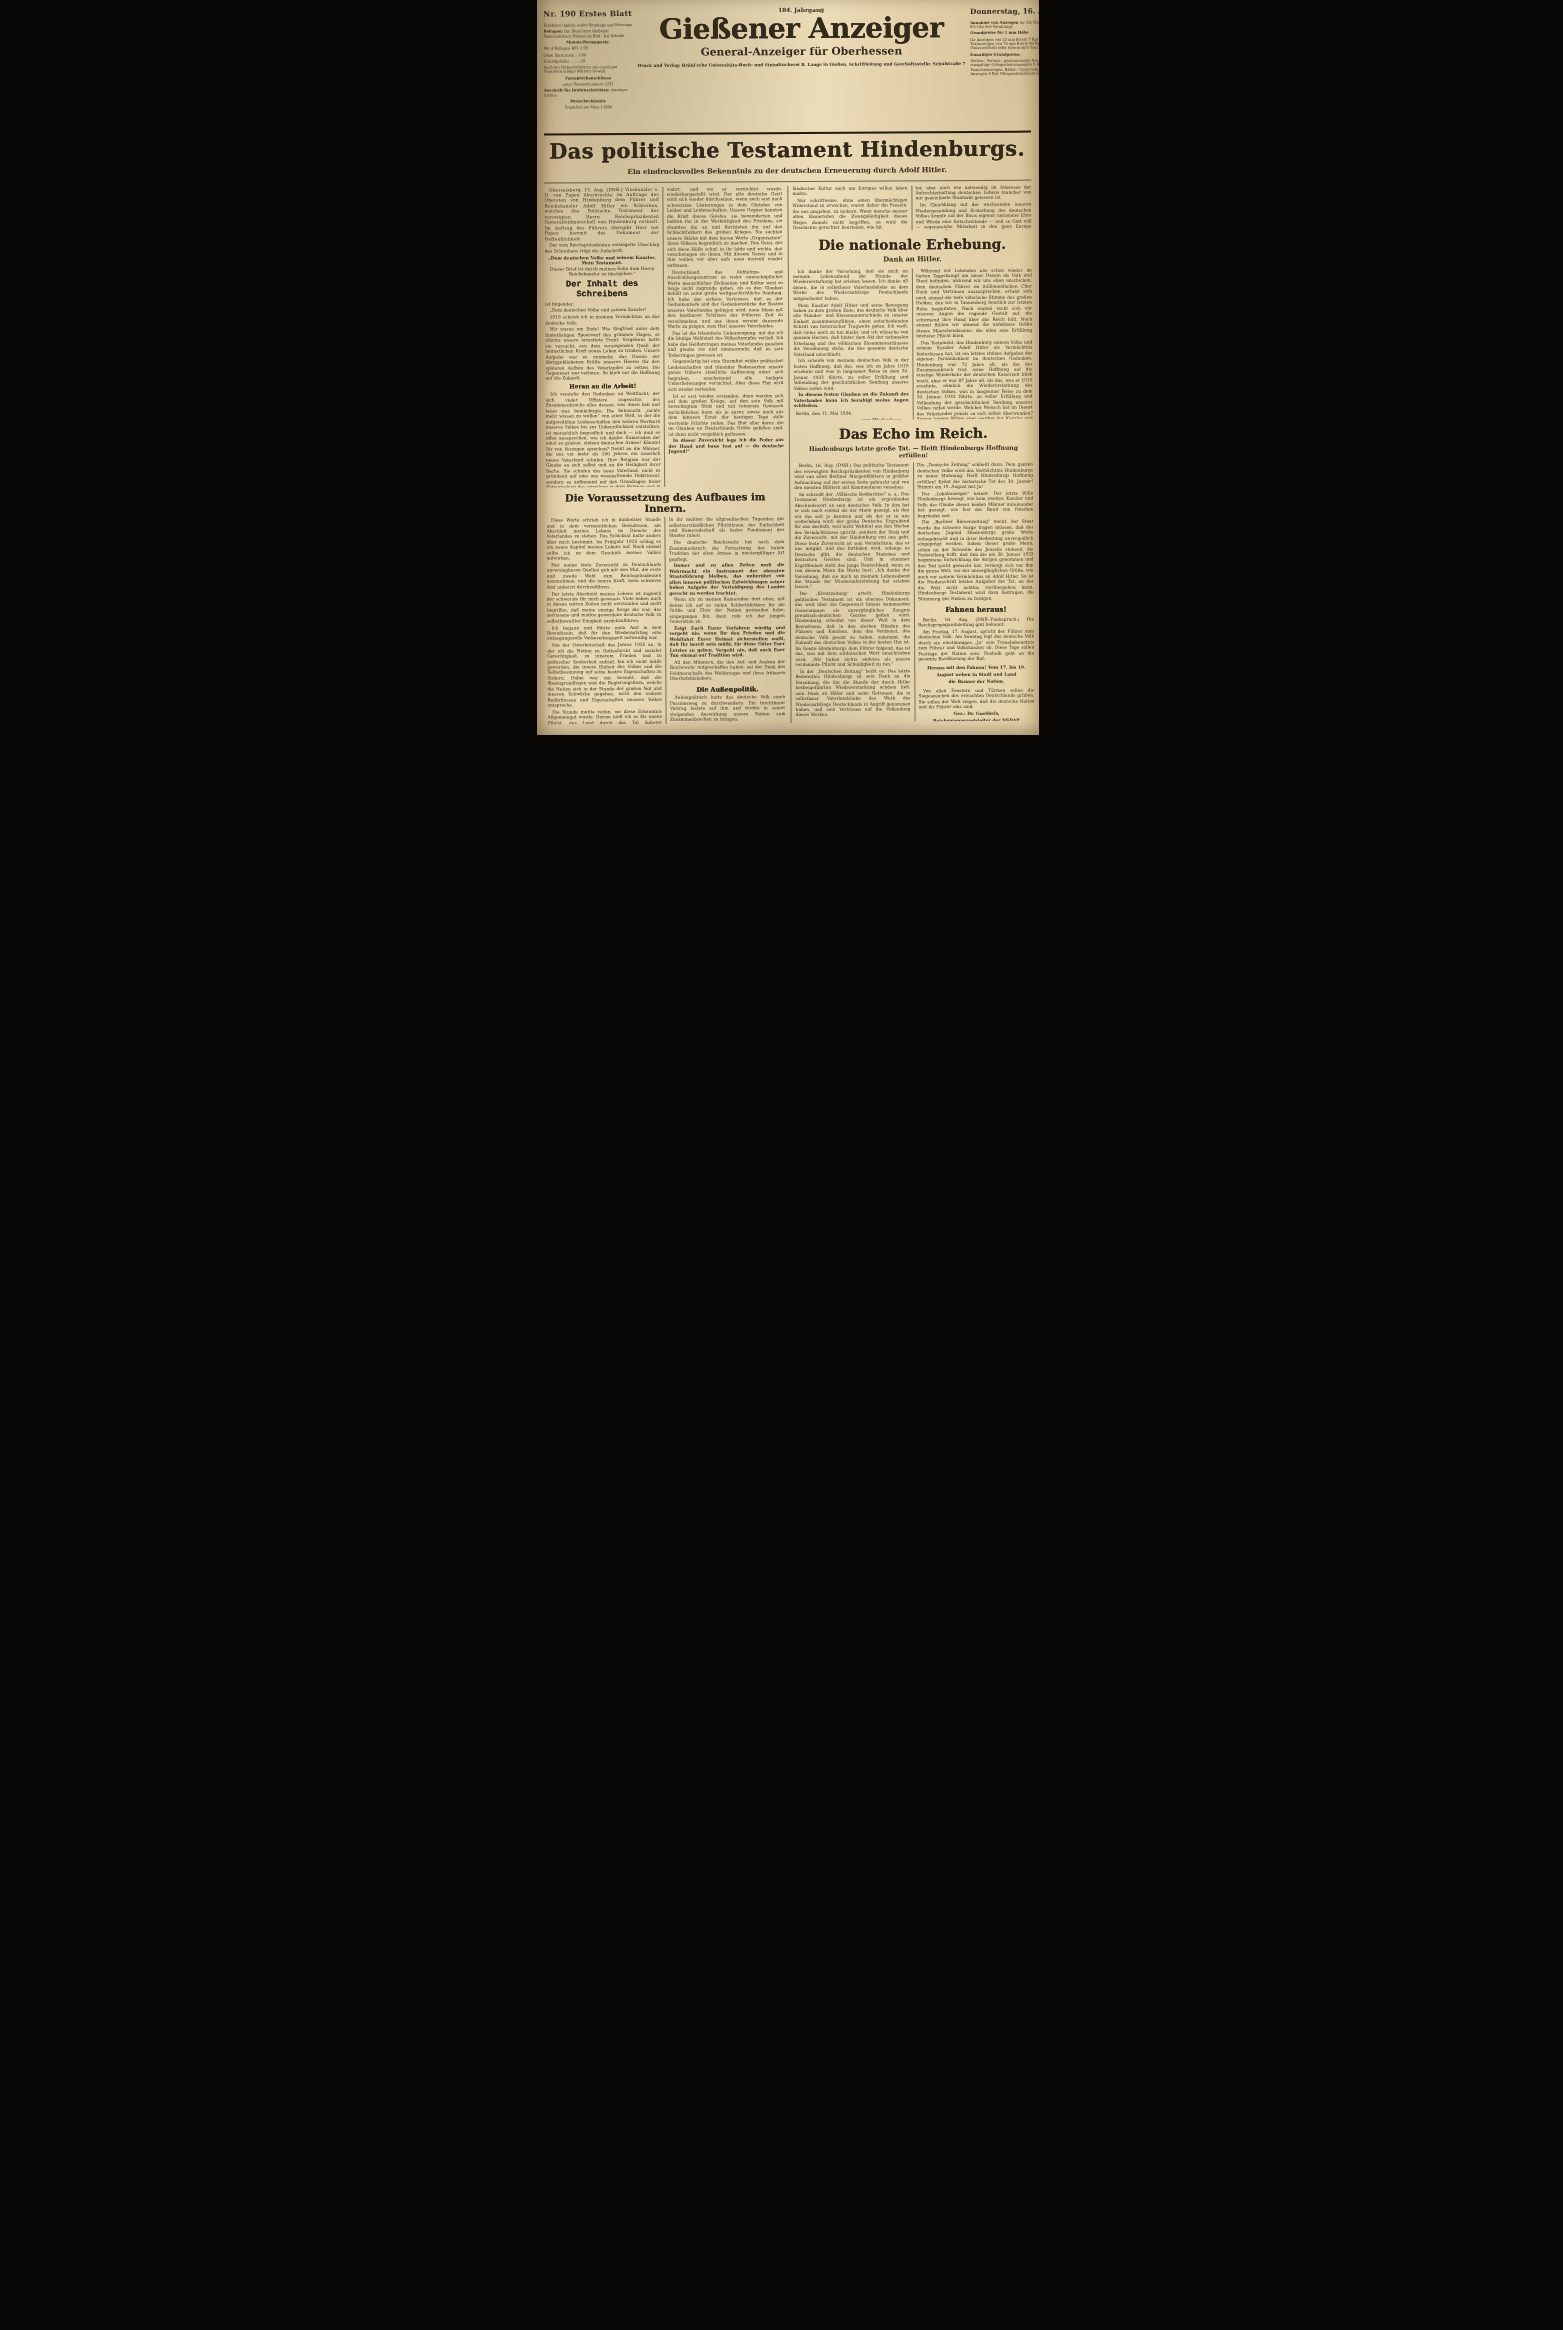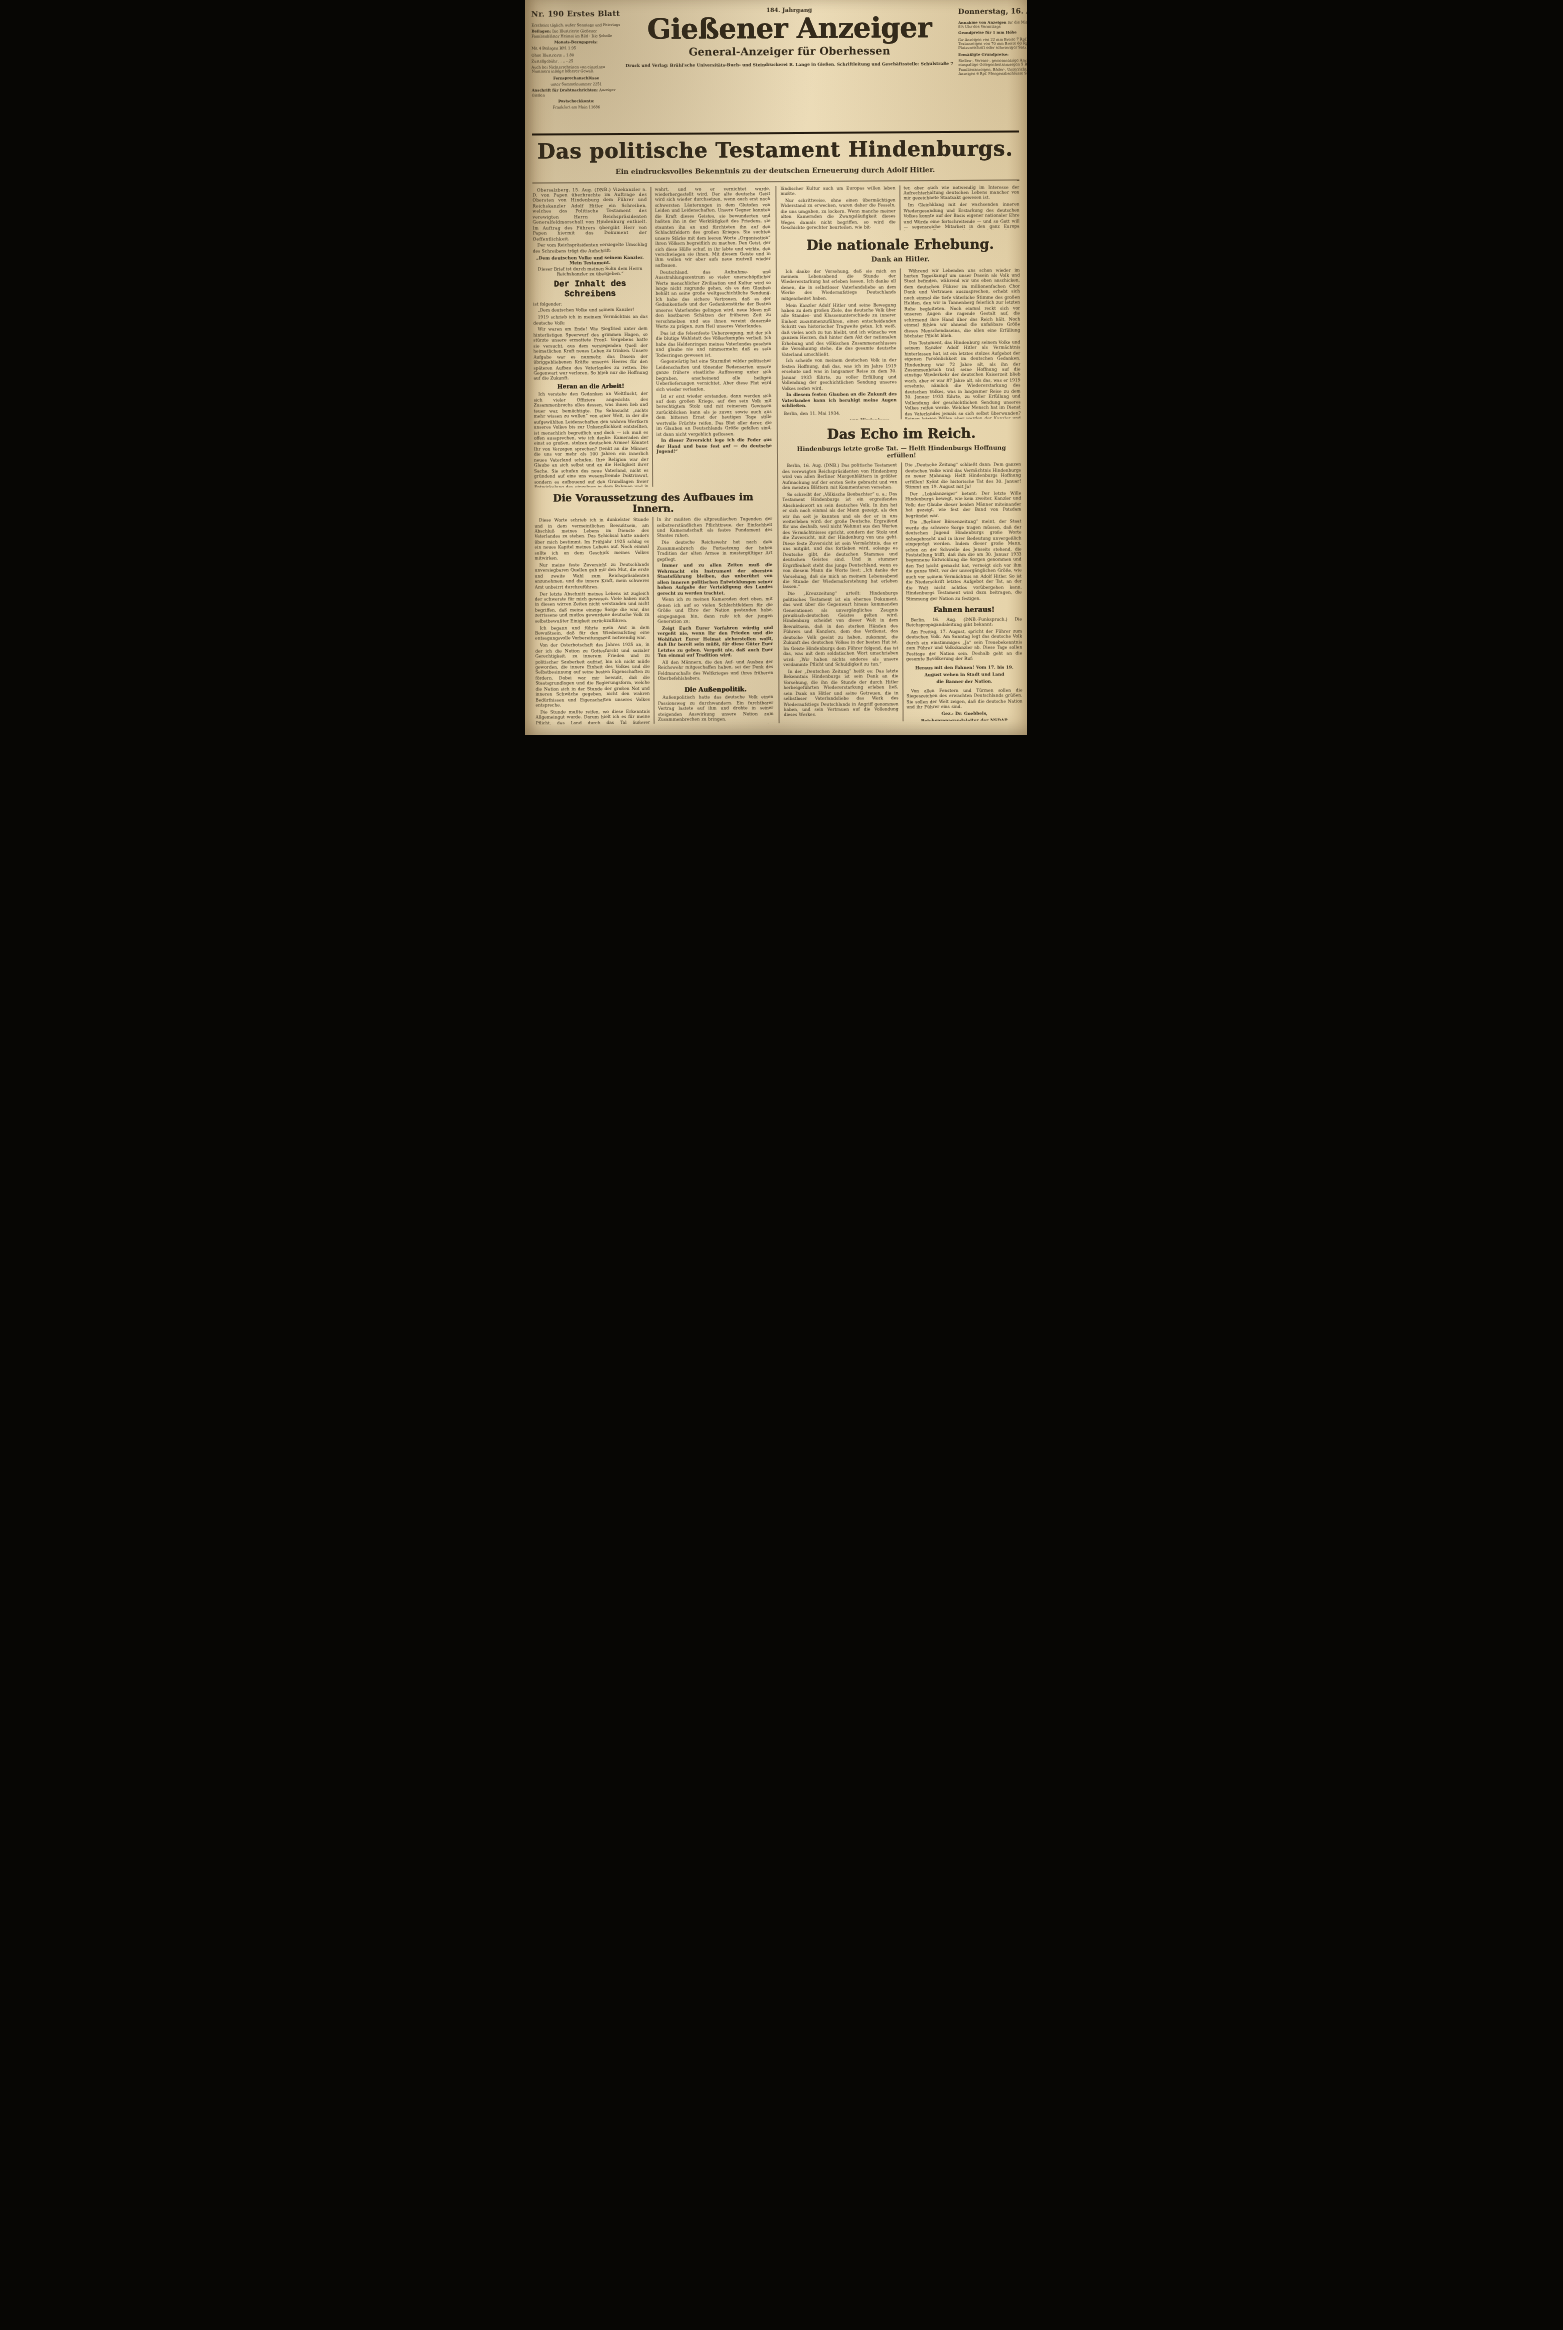--- a/index.html
+++ b/index.html
@@ -1,20 +1,20 @@
 <!DOCTYPE html>
 <html style="font-size:8px"><head>
 <meta charset="utf-8">
 <style>
   * { box-sizing: border-box; }
   html,body { margin:0; padding:0; background:#070604; }
   body { font-family:"DejaVu Serif", serif; }
   .stage { position:relative; width:521px; height:777px; margin:0 auto; background:#070604; overflow:hidden; }
   .paper {
-    position:absolute; left:4px; top:0; width:502px; height:735px;
+    position:absolute; left:16px; top:0; width:502px; height:735px;
     color:#332a1b;
     background:
       radial-gradient(ellipse at 10% 2%, rgba(90,70,42,.28), transparent 38%),
       radial-gradient(ellipse at 98% 8%, rgba(118,92,56,.16), transparent 30%),
       radial-gradient(ellipse at 50% 100%, rgba(110,86,50,.18), transparent 45%),
       linear-gradient(90deg, #cfb88d 0, #ddc9a1 2.2%, #e7d6b0 6%, #ecdcb8 55%, #e6d4ab 96%, #d3bd92 100%);
     box-shadow: inset 0 -7px 15px rgba(60,44,24,.25), inset 7px 0 13px rgba(80,60,34,.22);
     overflow:hidden;
   }
   .tilt { position:absolute; inset:0; transform:rotate(-0.35deg); transform-origin:52% 40%; padding:3px 0 0 0; }

